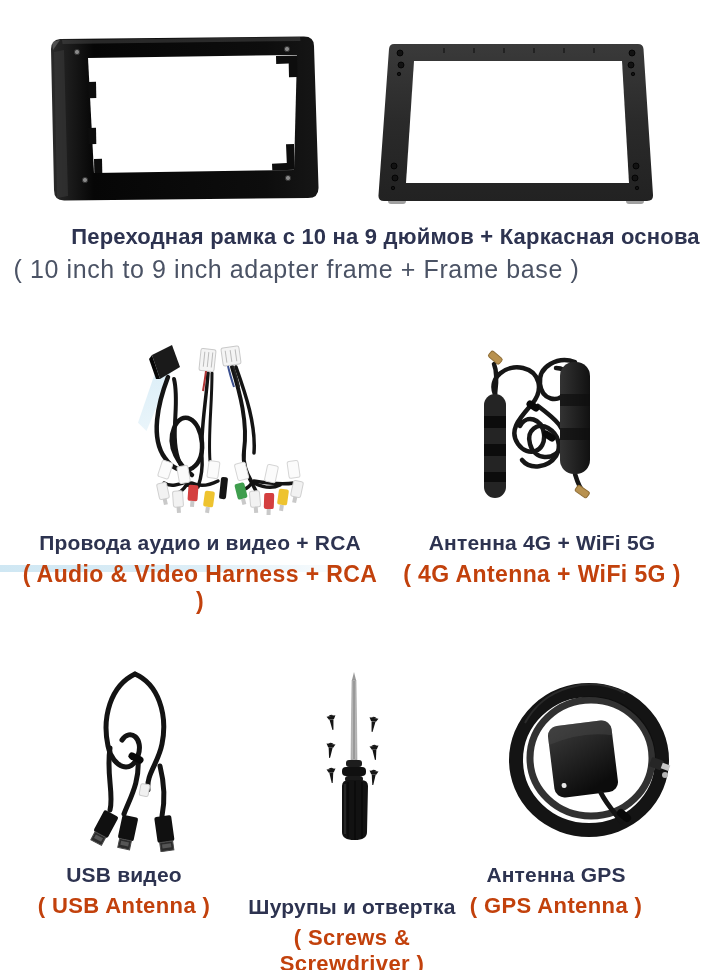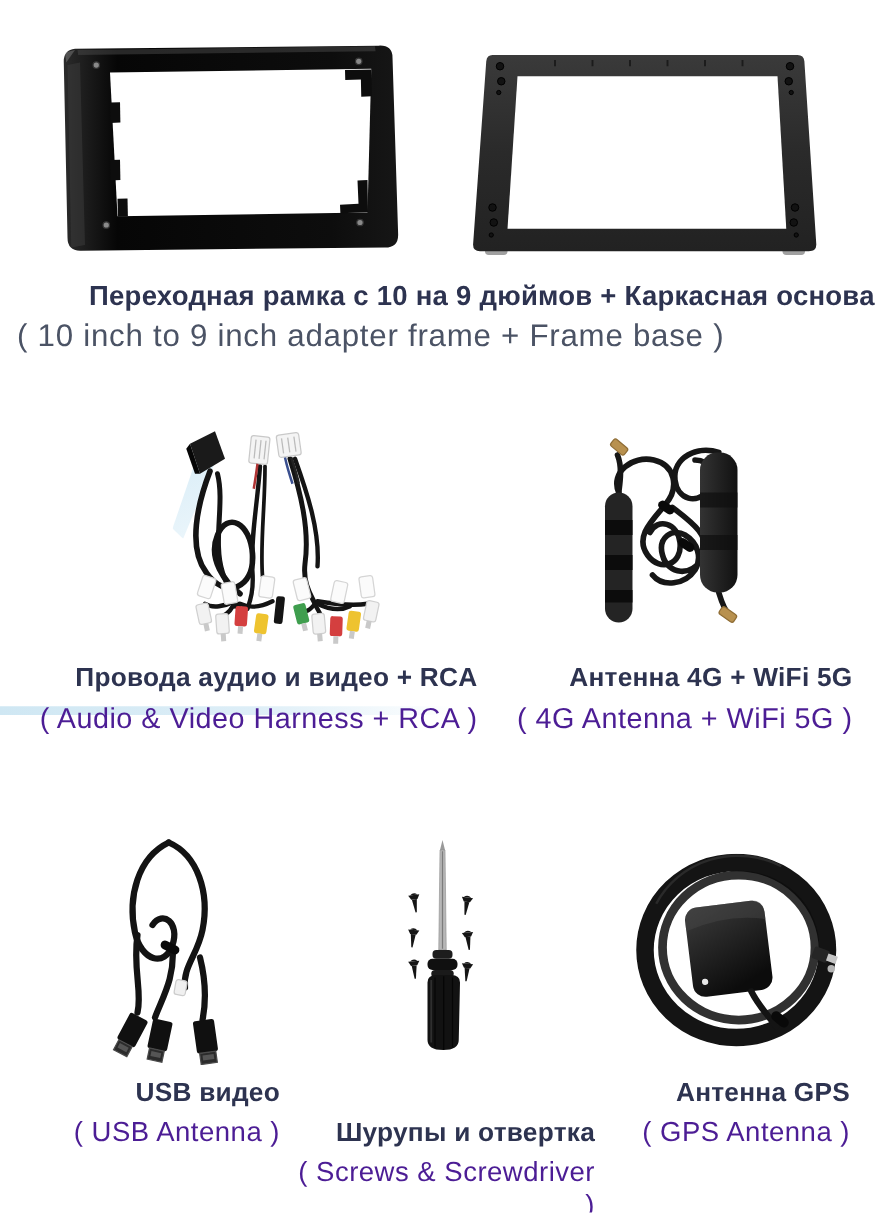--- a/index.html
+++ b/index.html
@@ -3,23 +3,23 @@
 <meta charset="utf-8">
 <style>
   html,body{margin:0;padding:0;}
   body{
     width:705px;height:970px;position:relative;overflow:hidden;
     background:#ffffff;
     font-family:"Liberation Sans", sans-serif;
   }
   .fig{position:absolute;z-index:2;}
   .fig svg{display:block;}
-  .caption{position:absolute;text-align:right;z-index:3;}
+  .caption{position:absolute;text-align:center;z-index:3;}
   .cap-ru{display:block;font-weight:700;color:#2d3350;font-size:21px;letter-spacing:.2px;}
-  .cap-en{display:block;font-weight:400;color:#4c1d95;font-size:23px;letter-spacing:.4px;}
+  .cap-en{display:block;font-weight:700;color:#c2410c;font-size:23px;letter-spacing:.4px;}
   .title-ru{position:absolute;left:0;width:705px;top:224px;text-align:center;
     font-weight:700;color:#2d3350;font-size:22px;letter-spacing:.2px;z-index:3;margin-left:33px;}
   .title-en{position:absolute;left:0;width:593px;top:255px;text-align:center;
     font-weight:400;color:#4b5365;font-size:25px;letter-spacing:.6px;z-index:3;}
   .wm-swoosh{
     position:absolute;left:138px;top:363px;width:34px;height:68px;z-index:1;
     background:linear-gradient(160deg,#d9edf7,#ecf6fb);
     clip-path:polygon(60% 0,100% 10%,25% 100%,0 88%);
   }
   .wm-line{
@@ -345,16 +345,16 @@
 </div>
 
 <div class="caption" style="left:24px;top:863px;width:200px;">
   <span class="cap-ru">USB видео</span>
   <span class="cap-en" style="font-size:22px;margin-top:6px;">( USB Antenna )</span>
 </div>
 <div class="caption" style="left:228px;top:895px;width:248px;">
   <span class="cap-ru">Шурупы и отвертка</span>
   <span class="cap-en" style="font-size:22px;margin-top:6px;">( Screws &amp; Screwdriver )</span>
 </div>
-<div class="caption" style="left:480px;top:863px;width:200px;">
+<div class="caption" style="left:456px;top:863px;width:200px;">
   <span class="cap-ru">Антенна GPS</span>
   <span class="cap-en" style="font-size:22px;margin-top:6px;">( GPS Antenna )</span>
 </div>
 
 </body></html>

